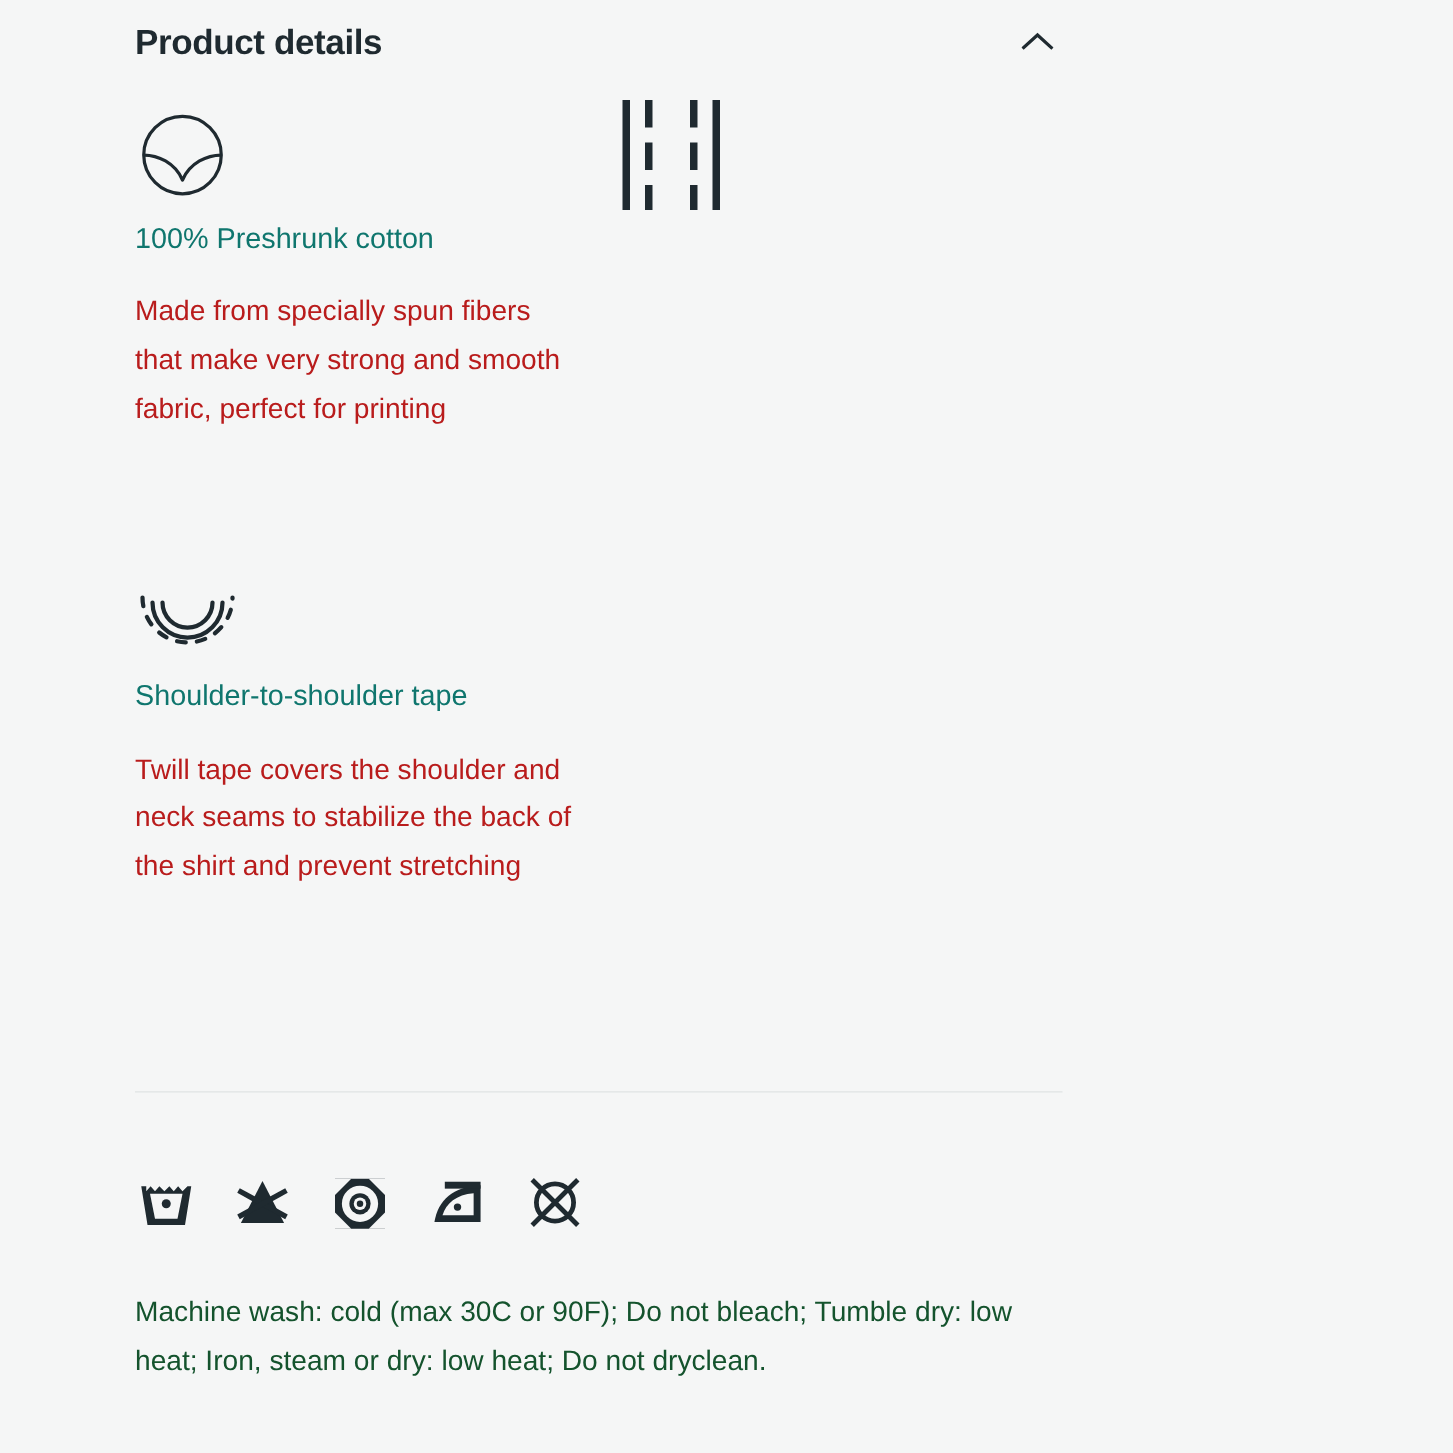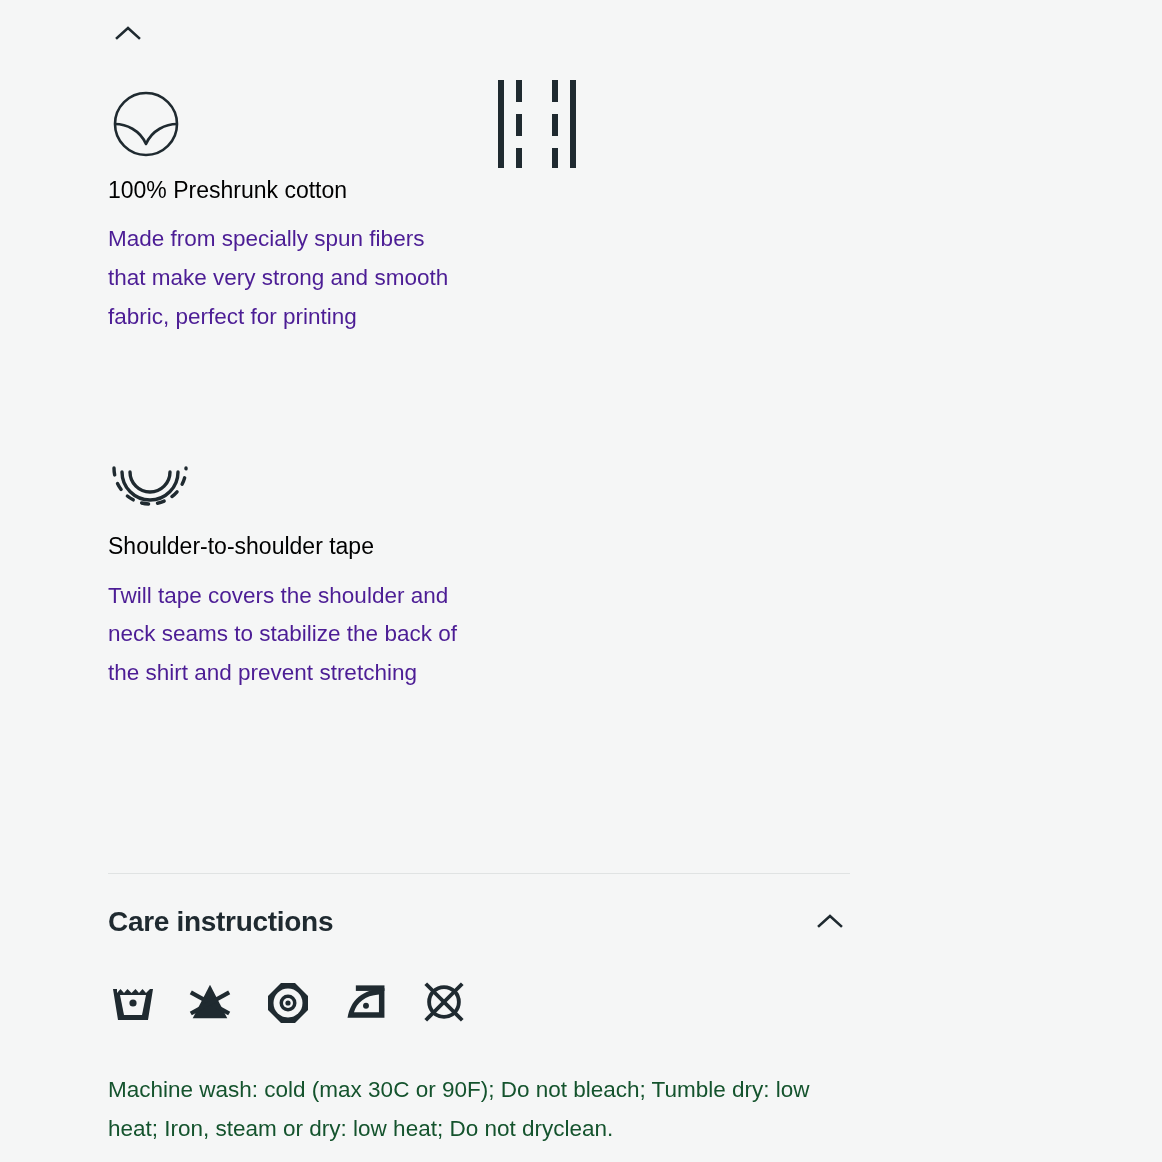--- a/index.html
+++ b/index.html
@@ -66,30 +66,30 @@
   }
   .feature-icon {
     height: 96px;
     display: flex;
     align-items: center;
     justify-content: flex-start;
   }
   .feature-title {
     font-size: 23px;
     line-height: 1.62;
-    color: #000000;
+    color: #0f766e;
     font-weight: 400;
     margin: 0;
   }
   .feature-desc {
     font-size: 22.5px;
     line-height: 1.72;
-    color: #4c1d95;
+    color: #b91c1c;
     font-weight: 400;
-    margin: 11px 0 0 0;
+    margin: 21px 0 0 0;
   }
 
   .divider {
     position: absolute;
     left: 108px;
     width: 742px;
     height: 1px;
     background: #e0e3e3;
   }
 
@@ -115,20 +115,21 @@
   }
 </style>
 </head>
 <body>
 
 <div class="page">
 
   <section class="section" style="top: 14px;">
 
     <div class="section-header">
+      <div class="section-title">Product details</div>
       <button class="collapse-toggle">
         <span>
           <svg width="26" height="16" viewBox="0 0 26 16">
             <path d="M2 13 L13 3 L24 13" fill="none" stroke="#1f2a30" stroke-width="2.6" stroke-linecap="square" stroke-linejoin="miter"></path>
           </svg>
         </span>
       </button>
     </div>
 
     <div class="features" style="margin-top: 22px;">
@@ -171,30 +172,20 @@
         <p class="feature-desc">Twill tape covers the shoulder and neck seams to stabilize the back of the shirt and prevent stretching</p>
       </div>
 
     </div>
   </section>
 
   <div class="divider" style="top: 873px;"></div>
 
   <section class="section" style="top: 902px;">
 
-    <div class="section-header">
-      <div class="section-title">Care instructions</div>
-      <button class="collapse-toggle">
-        <span>
-          <svg width="26" height="16" viewBox="0 0 26 16">
-            <path d="M2 13 L13 3 L24 13" fill="none" stroke="#1f2a30" stroke-width="2.6" stroke-linecap="square" stroke-linejoin="miter"></path>
-          </svg>
-        </span>
-      </button>
-    </div>
 
     <div class="care-icons" style="margin-top: 36px;">
 
       <div class="care-icon">
         <svg width="48" height="48" viewBox="0 0 48 48">
           <path d="M5 11 L9 11 L9 15 L12.5 11 L16 15 L19.5 11 L23.5 15 L27.5 11 L31 15 L34.5 11 L38 15 L42 11 L45 11 L40 42 L10 42 Z" fill="#1f2a30"></path>
           <path d="M12 17 L38 17 L34 37 L16 37 Z" fill="#f5f6f6"></path>
           <circle cx="25" cy="25" r="3.6" fill="#1f2a30"></circle>
         </svg>
       </div>

